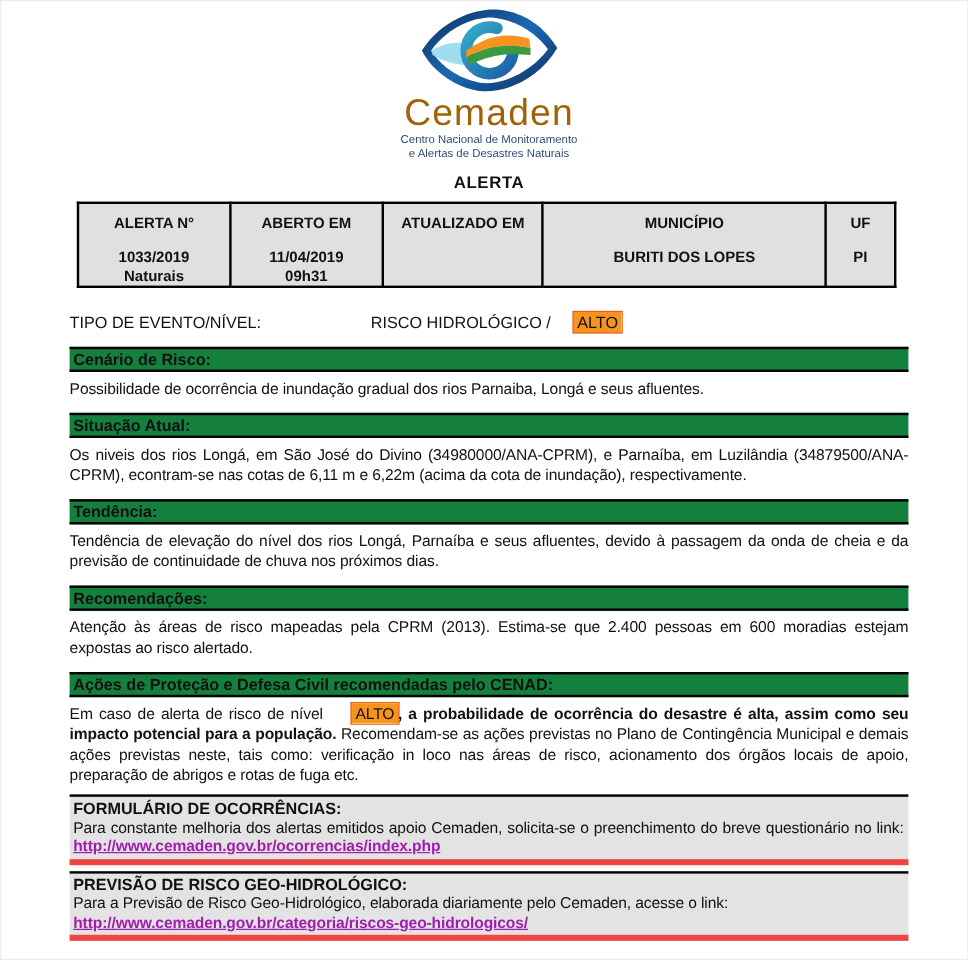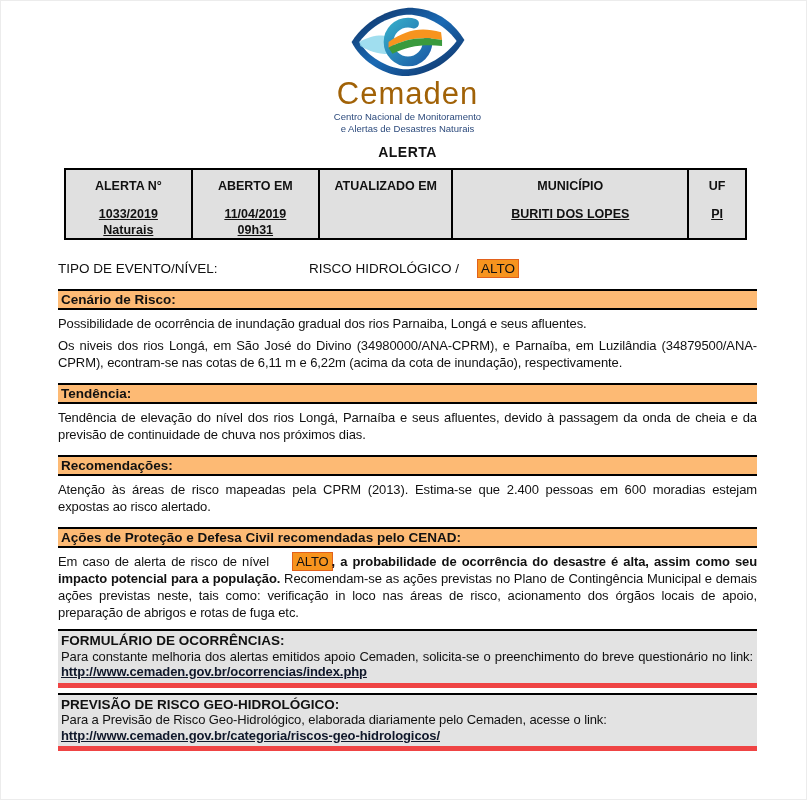--- a/index.html
+++ b/index.html
@@ -32,53 +32,53 @@
   
   .alert-table {
     border-collapse:collapse; table-layout:fixed;
     width:683px; margin:8px 0 0 6px; height:66px;
     background:#e0e0e0;
   }
   .alert-table td {
     border:2px solid #000; vertical-align:top; text-align:center;
     font-weight:bold; font-size:12.5px; padding-top:9px;
   }
-  .alert-table .cell-value { margin-top:13px; line-height:16px;text-decoration:underline; }
+  .alert-table .cell-value { margin-top:13px; line-height:16px; }
   .col1{width:18.6%}.col2{width:18.7%}.col3{width:19.6%}.col4{width:34.6%}.col5{width:8.5%}
 
   
   .tipo-row { display:flex; margin-top:20px; font-weight:normal; font-size:13.5px; line-height:17px; }
   .tipo-label { flex:0 0 251px; }
   .hl {
     background:#f7941e; padding:1px 3px; margin-left:19px;
     box-shadow:0 0 0 1px #e2611c;
   }
 
   
   .sec-header {
-    margin-top:12px; background:#fdba74;
+    margin-top:12px; background:#15803d;
     border-top:2px solid #000; border-bottom:2px solid #000;
     font-weight:bold; font-size:13.5px; line-height:15px; padding:1px 3px;
   }
   .sec-body {
     padding-top:5px; font-size:13px; line-height:17px;
     text-align:justify; letter-spacing:-0.1px;
   }
 
   
   .gray-box {
     margin-top:8px; background:#e3e3e3;
     border-top:2px solid #000; border-bottom:5px solid #ef4444;
     padding:2px 4px 3px 3px; font-size:13px; line-height:15.5px;
   }
   .gray-box + .gray-box { margin-top:5px; }
   .box-title { font-weight:bold; font-size:13.5px; }
   .box-body { text-align:justify; letter-spacing:-0.1px; }
   a.doc-link, .doc-link {
-    color:#0f172a; font-weight:bold; text-decoration:underline; cursor:pointer;
+    color:#a21caf; font-weight:bold; text-decoration:underline; cursor:pointer;
   }
 </style>
 </head>
 <body>
 
 <div class="page">
 
   <header class="doc-header">
     <svg class="logo-svg" width="118" height="72" viewBox="0 0 120 74">
       <defs>
@@ -142,20 +142,21 @@
   <div class="tipo-row">
     <span class="tipo-label">TIPO DE EVENTO/NÍVEL:</span>
     <span class="tipo-value">
       <span>RISCO HIDROLÓGICO /</span><span class="hl">ALTO</span>
     </span>
   </div>
 
   <div class="sec-header">Cenário de Risco:</div>
   <div class="sec-body">Possibilidade de ocorrência de inundação gradual dos rios Parnaiba, Longá e seus afluentes.</div>
 
+  <div class="sec-header">Situação Atual:</div>
   <div class="sec-body">Os niveis dos rios Longá, em São José do Divino (34980000/ANA-CPRM), e Parnaíba, em Luzilândia (34879500/ANA-CPRM), econtram-se nas cotas de 6,11 m e 6,22m (acima da cota de inundação), respectivamente.</div>
 
   <div class="sec-header">Tendência:</div>
   <div class="sec-body">Tendência de elevação do nível dos rios Longá, Parnaíba e seus afluentes, devido à passagem da onda de cheia e da previsão de continuidade de chuva nos próximos dias.</div>
 
   <div class="sec-header">Recomendações:</div>
   <div class="sec-body">Atenção às áreas de risco mapeadas pela CPRM (2013). Estima-se que 2.400 pessoas em 600 moradias estejam expostas ao risco alertado.</div>
 
   <div class="sec-header">Ações de Proteção e Defesa Civil recomendadas pelo CENAD:</div>
   <div class="sec-body">

